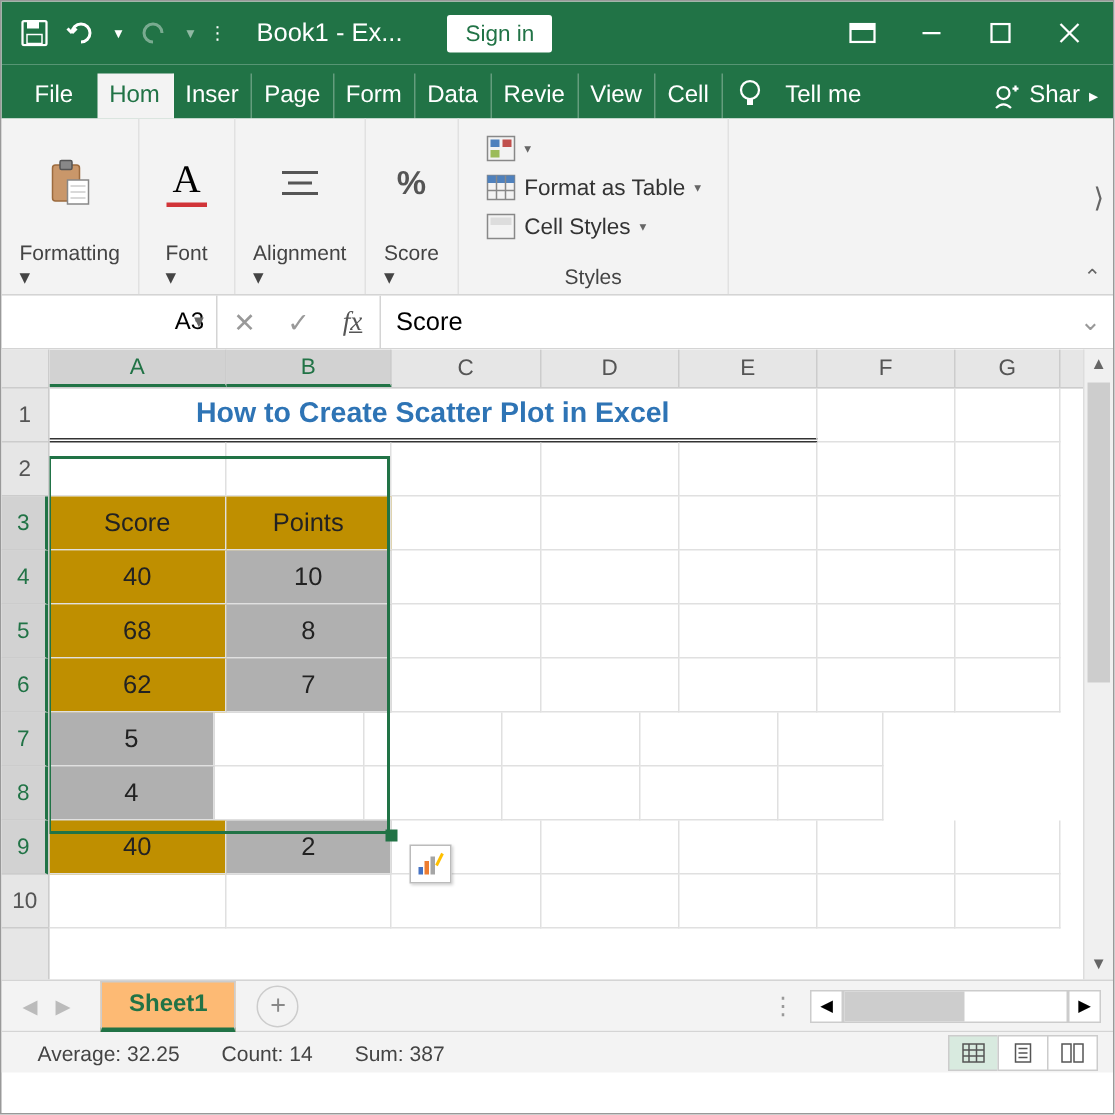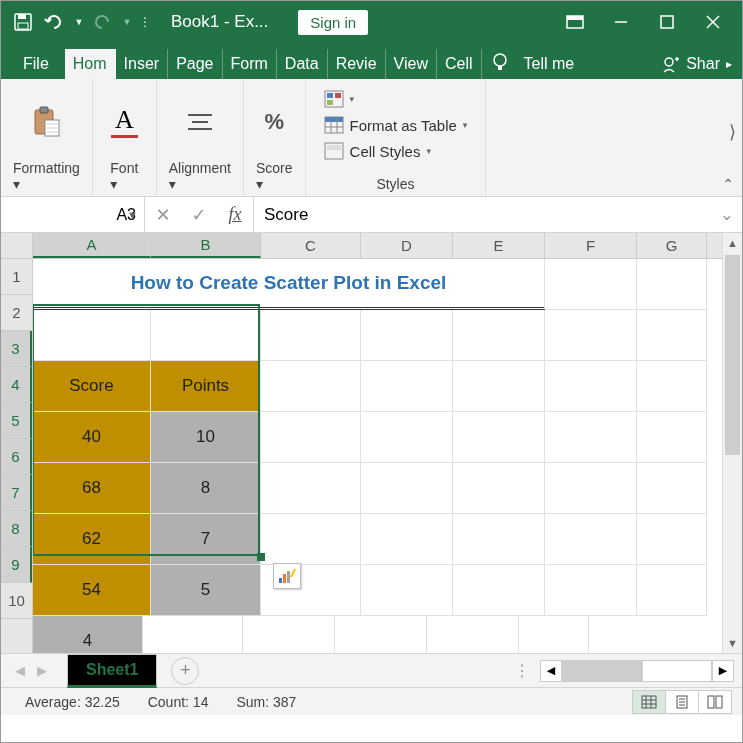--- a/index.html
+++ b/index.html
@@ -47,38 +47,38 @@
 .grid-area { display: flex; height: 420px; position: relative; background: #fff; }
 .row-headers { width: 32px; background: #e6e6e6; border-right: 1px solid #ccc; }
 .row-headers .corner { height: 26px; border-bottom: 1px solid #ccc; background: #e6e6e6; }
 .row-headers .rh { height: 36px; border-bottom: 1px solid #ccc; display: flex; align-items: center; justify-content: center; font-size: 15px; color: #555; cursor: pointer; }
 .row-headers .rh.sel { background: #d2d2d2; color: #217346; border-right: 2px solid #217346; }
 .cols-and-cells { flex: 1; overflow: hidden; position: relative; }
 .col-headers { height: 26px; display: flex; background: #e6e6e6; border-bottom: 1px solid #ccc; }
 .col-headers .ch { border-right: 1px solid #ccc; display: flex; align-items: center; justify-content: center; font-size: 15px; color: #555; cursor: pointer; }
 .col-headers .ch.sel { background: #d2d2d2; color: #217346; border-bottom: 2px solid #217346; }
 .cells { position: relative; }
-.row { display: flex; height: 51px; }
+.row { display: flex; height: 36px; }
 .cell { border-right: 1px solid #e0e0e0; border-bottom: 1px solid #e0e0e0; display: flex; align-items: center; padding: 0 6px; font-size: 17px; color: #222; overflow: hidden; cursor: cell; }
 .cell.title { color: #2e74b5; font-weight: bold; font-size: 19px; border-bottom: 3px double #333; white-space: nowrap; justify-content: center; }
 .cell.hdr-score { background: #bf8f00; font-weight: 500; justify-content: center; }
 .cell.hdr-points { background: #bf8f00; font-weight: 500; justify-content: center; }
 .cell.data-score { background: #bf8f00; justify-content: center; }
 .cell.data-points { background: #b0b0b0; justify-content: center; }
 .selection-border { position: absolute; border: 2px solid #217346; pointer-events: none; }
 .selection-handle { position: absolute; width: 8px; height: 8px; background: #217346; pointer-events: none; }
 .quick-analysis { position: absolute; width: 28px; height: 26px; border: 1px solid #bbb; background: #fff; display: flex; align-items: center; justify-content: center; cursor: pointer; box-shadow: 1px 1px 2px rgba(0,0,0,0.2); }
 
 .vscroll { position: absolute; right: 0; top: 0; width: 20px; height: 100%; background: #f0f0f0; border-left: 1px solid #ddd; }
 .vscroll .up, .vscroll .down { height: 20px; display: flex; align-items: center; justify-content: center; color: #666; cursor: pointer; font-size: 11px; }
 .vscroll .thumb { position: absolute; left: 2px; right: 2px; top: 22px; height: 200px; background: #cdcdcd; cursor: pointer; }
 
 .sheet-tabs { height: 34px; border-top: 1px solid #d4d4d4; background: #f3f3f3; display: flex; align-items: center; padding: 0 8px; position: relative; }
 .sheet-tabs .nav { color: #bbb; font-size: 13px; padding: 0 6px; cursor: pointer; }
-.sheet-tabs .tab { padding: 6px 18px; background: #000000; border: 1px solid #ccc; border-bottom: 3px solid #217346; color: #217346; font-weight: bold; font-size: 16px; cursor: pointer; margin-left: 14px; }
+.sheet-tabs .tab { padding: 6px 18px; background: #fdba74; border: 1px solid #ccc; border-bottom: 3px solid #217346; color: #217346; font-weight: bold; font-size: 16px; cursor: pointer; margin-left: 14px; }
 .sheet-tabs .add { width: 28px; height: 28px; border: 1px solid #ccc; border-radius: 50%; display: flex; align-items: center; justify-content: center; color: #888; margin-left: 14px; cursor: pointer; font-size: 18px; }
 .sheet-tabs .hscroll { margin-left: auto; display: flex; align-items: center; gap: 0; }
 .sheet-tabs .hscroll .btn { width: 22px; height: 22px; border: 1px solid #ccc; background: #fff; display: flex; align-items: center; justify-content: center; font-size: 11px; cursor: pointer; }
 .sheet-tabs .hscroll .track { width: 150px; height: 22px; border: 1px solid #ccc; background: #fff; position: relative; }
 .sheet-tabs .hscroll .track .thumb { position: absolute; left: 0; top: 0; width: 80px; height: 100%; background: #cdcdcd; cursor: pointer; }
 
 .statusbar { height: 28px; background: #f3f3f3; border-top: 1px solid #d4d4d4; display: flex; align-items: center; font-size: 14px; color: #444; padding: 0 10px; }
 .statusbar .stat { margin: 0 14px; }
 .statusbar .views { margin-left: auto; display: flex; }
 .statusbar .view-btn { width: 34px; height: 24px; border: 1px solid #ccc; display: flex; align-items: center; justify-content: center; cursor: pointer; background: #fff; margin-left: -1px; }
@@ -352,21 +352,20 @@
         <div class="row">
           <div class="cell data-score" style="width: 118px;">62</div>
           <div class="cell data-points" style="width: 110px;">7</div>
           <div class="cell" style="width: 100px;"></div>
           <div class="cell" style="width: 92px;"></div>
           <div class="cell" style="width: 92px;"></div>
           <div class="cell" style="width: 92px;"></div>
           <div class="cell" style="width: 70px;"></div>
         </div>
         <div class="row">
-          <div class="cell data-score" style="width: 118px;">54</div>
           <div class="cell data-points" style="width: 110px;">5</div>
           <div class="cell" style="width: 100px;"></div>
           <div class="cell" style="width: 92px;"></div>
           <div class="cell" style="width: 92px;"></div>
           <div class="cell" style="width: 92px;"></div>
           <div class="cell" style="width: 70px;"></div>
         </div>
         <div class="row">
           <div class="cell data-points" style="width: 110px;">4</div>
           <div class="cell" style="width: 100px;"></div>

